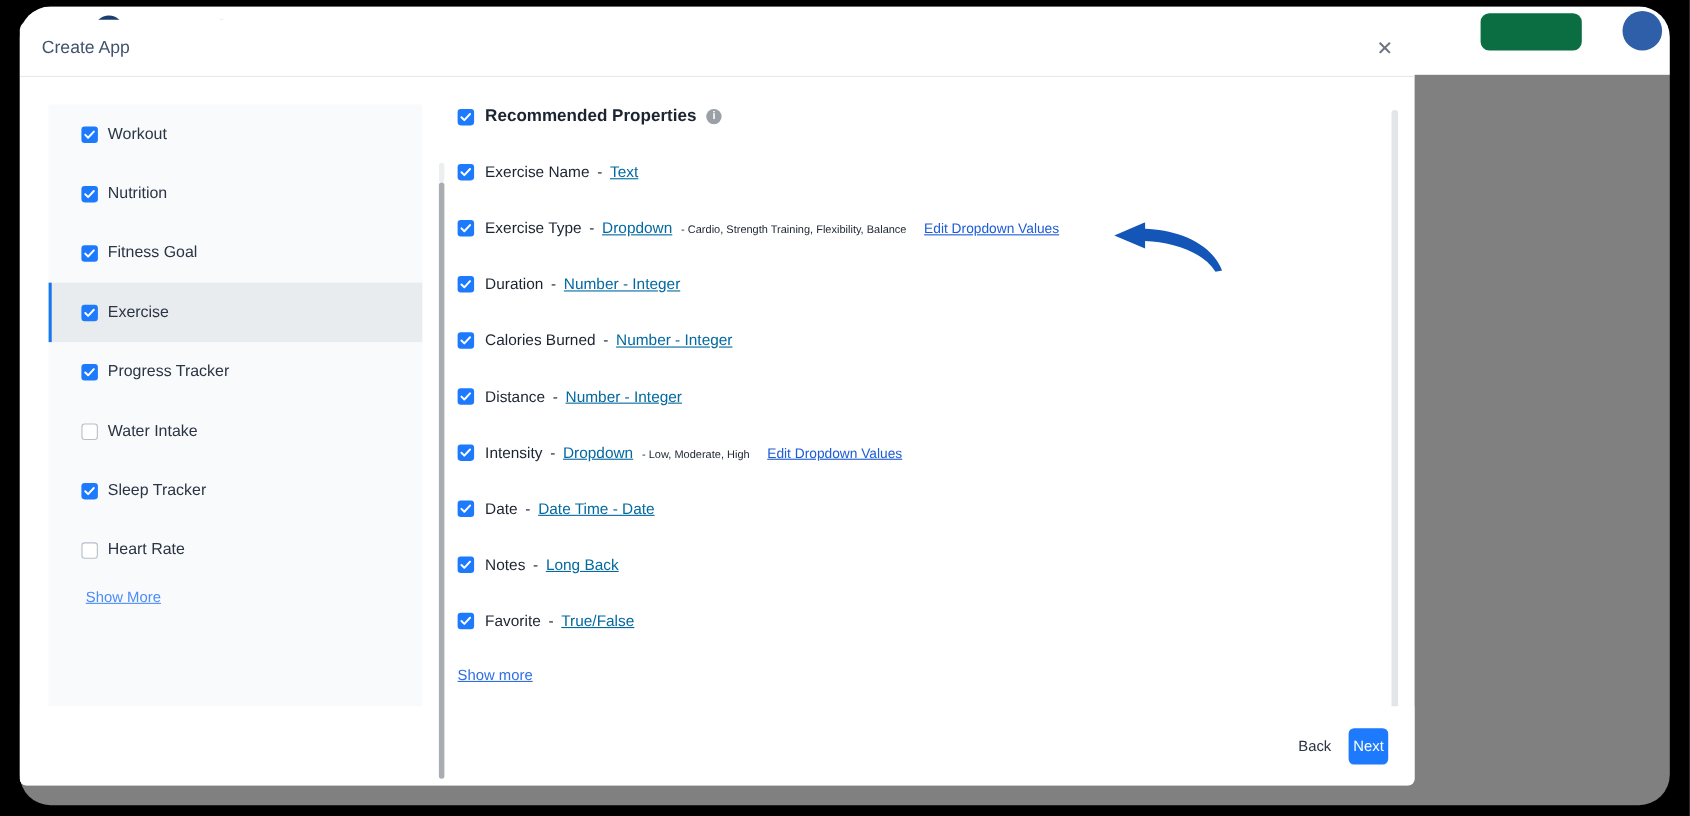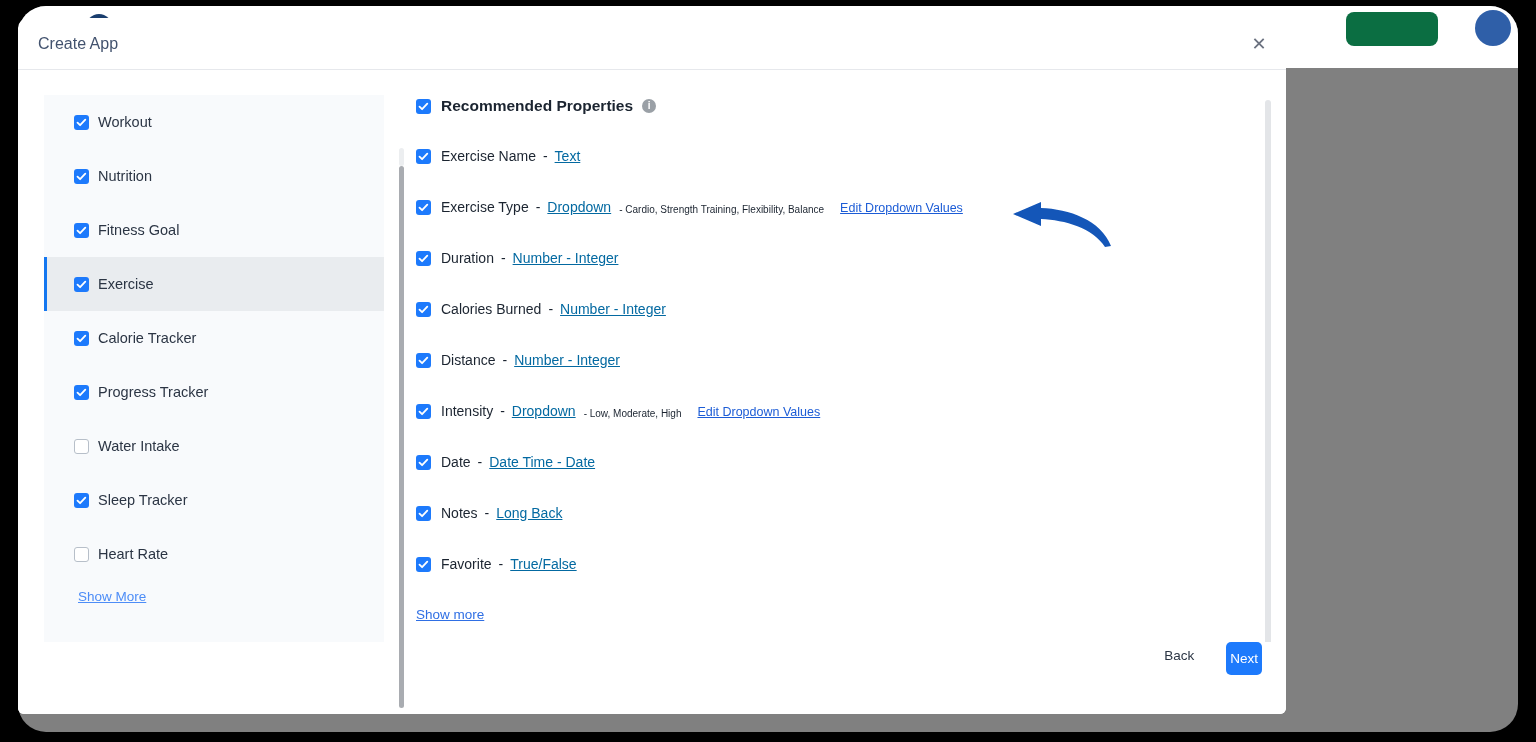--- a/index.html
+++ b/index.html
@@ -280,24 +280,24 @@
     width: 6px; height: 556px;
     background: #e3e5e8;
     border-radius: 4px;
   }
 
   
   .modal-footer {
     flex: 0 0 72px;
     height: 72px;
     display: flex;
-    align-items: flex-start;
+    align-items: center;
     justify-content: flex-end;
     padding-right: 24px;
-    gap: 28px;
+    gap: 12px;
     background: #ffffff;
   }
   .back-btn {
     font-size: 13.5px;
     color: #2b3544;
     background: none;
     border: none;
     cursor: pointer;
     font-family: "Liberation Sans", sans-serif;
     padding: 6px 4px;
@@ -370,28 +370,20 @@
 
       <div class="side-item selected">
         <span class="cb on">
             <svg width="11" height="11" viewBox="0 0 11 11">
               <path d="M1.5 5.6 L4.1 8.2 L9.3 2.6" stroke="#fff" stroke-width="1.8" fill="none" stroke-linecap="round" stroke-linejoin="round"></path>
             </svg>
           </span>
         <span class="side-label">Exercise</span>
       </div>
 
-      <div class="side-item">
-        <span class="cb on">
-            <svg width="11" height="11" viewBox="0 0 11 11">
-              <path d="M1.5 5.6 L4.1 8.2 L9.3 2.6" stroke="#fff" stroke-width="1.8" fill="none" stroke-linecap="round" stroke-linejoin="round"></path>
-            </svg>
-          </span>
-        <span class="side-label">Calorie Tracker</span>
-      </div>
 
       <div class="side-item">
         <span class="cb on">
             <svg width="11" height="11" viewBox="0 0 11 11">
               <path d="M1.5 5.6 L4.1 8.2 L9.3 2.6" stroke="#fff" stroke-width="1.8" fill="none" stroke-linecap="round" stroke-linejoin="round"></path>
             </svg>
           </span>
         <span class="side-label">Progress Tracker</span>
       </div>
 

